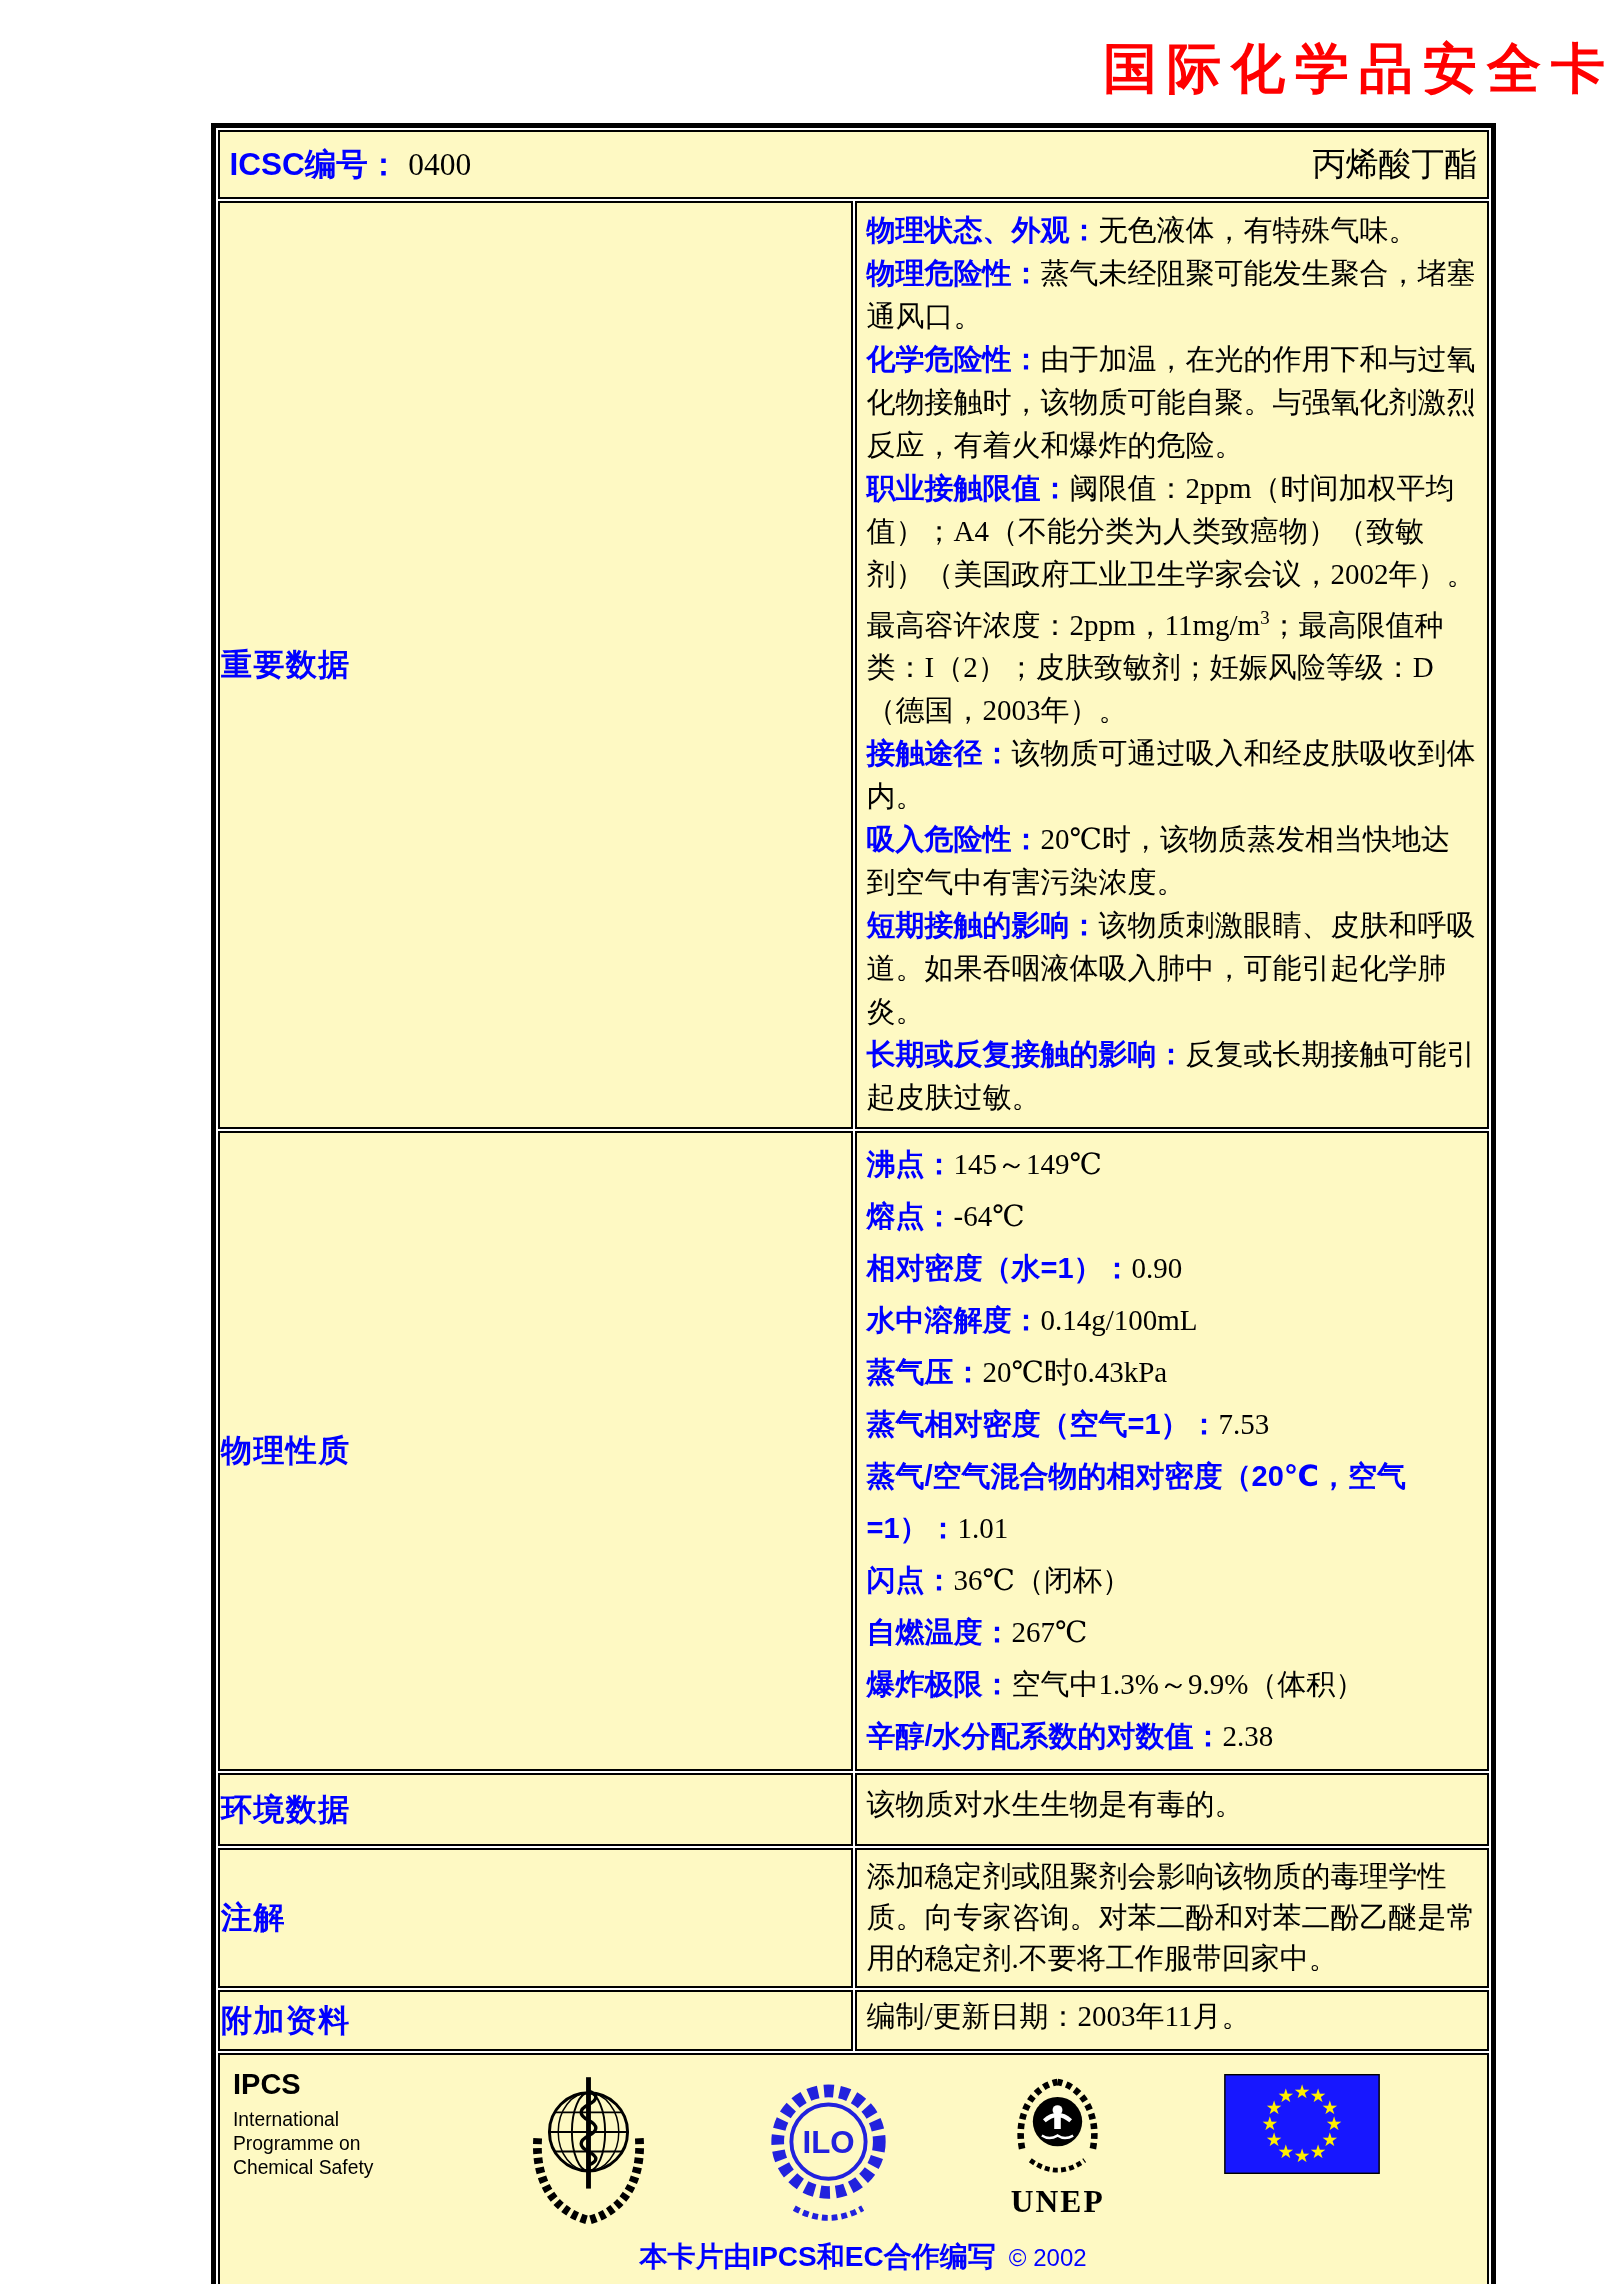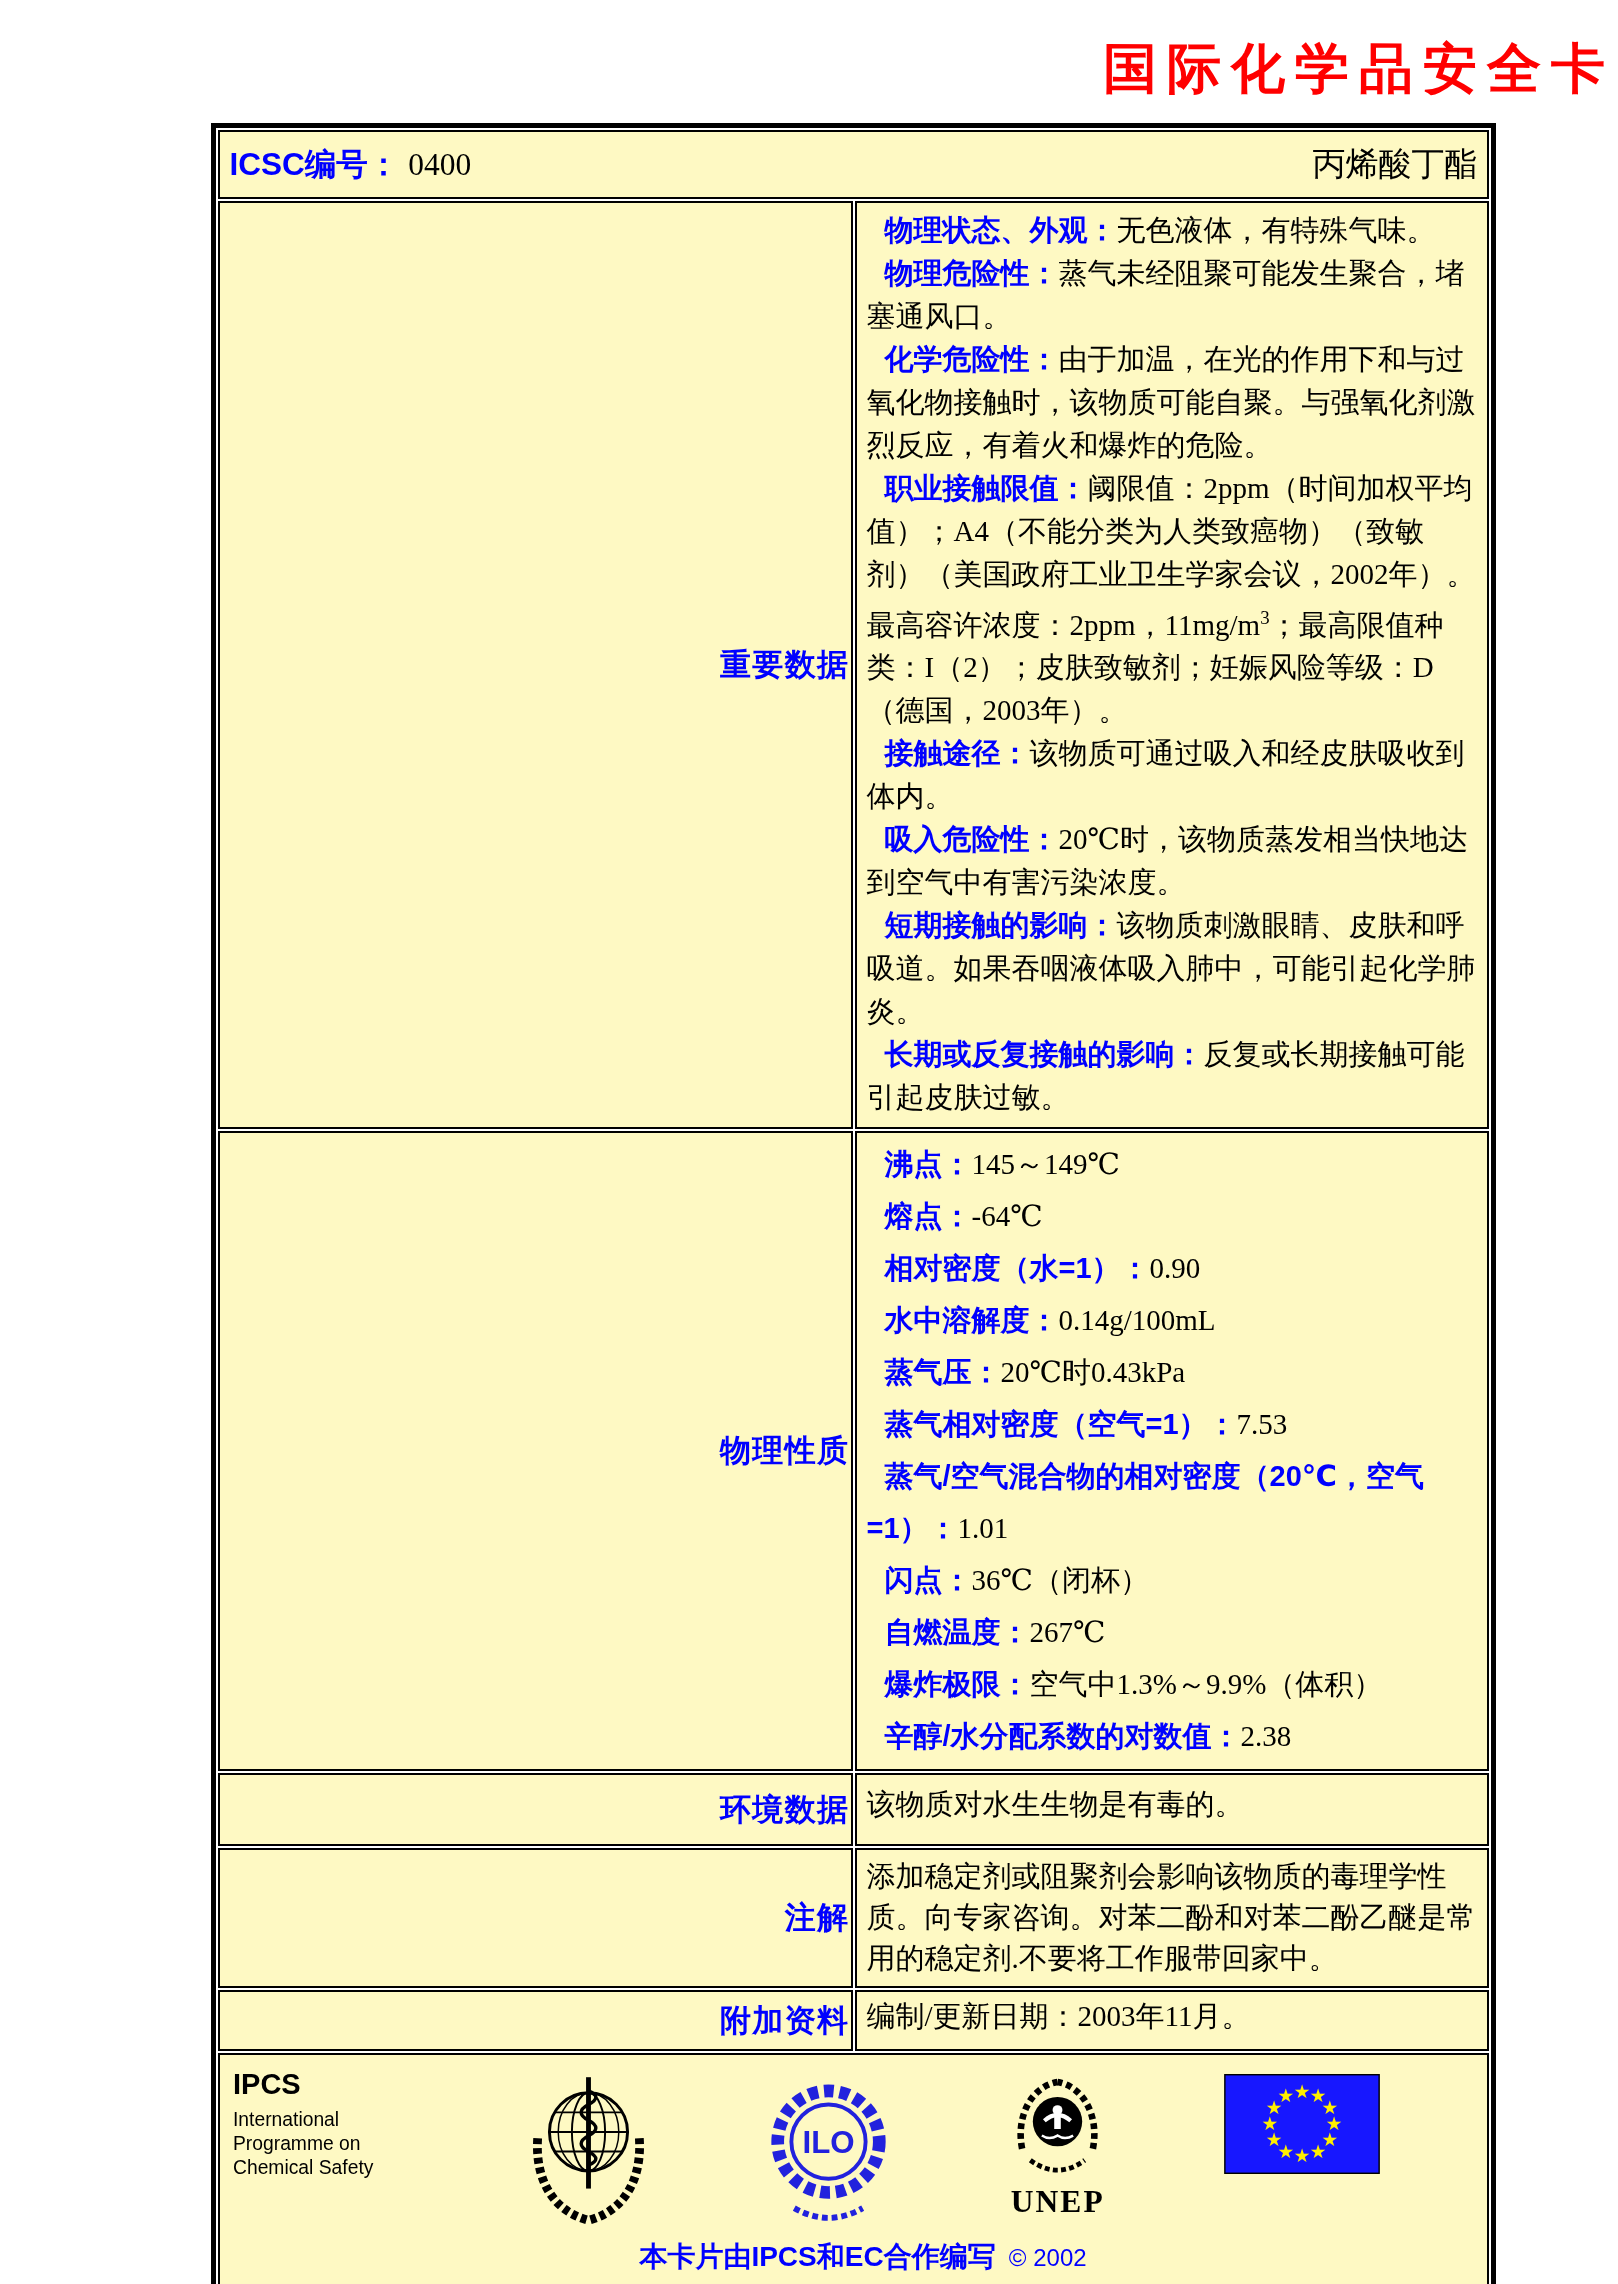--- a/index.html
+++ b/index.html
@@ -1,30 +1,30 @@
 <!DOCTYPE html>
 <html style="font-size:11.4px"><head>
 <meta charset="utf-8">
 <style>
   html,body{margin:0;padding:0;background:#ffffff;}
   body{width:1619px;height:2284px;position:relative;font-family:"Liberation Sans","DejaVu Sans",sans-serif;}
   .title{margin:33px 4px 17px 0;text-align:right;color:#FF0000;font-size:54px;font-weight:bold;letter-spacing:10px;font-family:"Liberation Sans","DejaVu Sans",sans-serif;}
   .card{width:1275px;margin-left:211px;border:5px solid #000;}
   table.icsc{width:100%;border-collapse:separate;border-spacing:2.9px;table-layout:fixed;}
   td.cell{border:2.1px solid #000;vertical-align:top;background:#fef9c3;}
-  td.label-cell{width:173px;text-align:right;vertical-align:middle;color:#0000FF;font-weight:bold;font-size:31px;letter-spacing:1.4px;}
+  td.label-cell{width:173px;text-align:left;vertical-align:middle;color:#0000FF;font-weight:bold;font-size:31px;letter-spacing:1.4px;}
   td.content-cell{padding:5.7px 11.4px 7.2px 10px;font-size:29px;color:#000;font-family:"Liberation Serif","DejaVu Serif",serif;}
   .header-flex{display:flex;justify-content:space-between;align-items:center;padding:0 8.6px;height:63px;font-size:31.5px;}
   .blue{color:#0000FF;font-weight:bold;font-family:"Liberation Sans","DejaVu Sans",sans-serif;}
   .black-val{color:#000;font-family:"Liberation Serif","DejaVu Serif",serif;}
   .chem-name{color:#000;font-family:"Liberation Serif","DejaVu Serif",serif;font-size:33px;}
   .tline{margin:0;}
   .imp .tline{line-height:43px;}
   .phys .tline{line-height:52px;}
-  .seg-label{color:#0000FF;font-weight:bold;font-family:"Liberation Sans","DejaVu Sans",sans-serif;margin-left:18px;}
+  .seg-label{color:#0000FF;font-weight:bold;font-family:"Liberation Sans","DejaVu Sans",sans-serif;}
   .seg-text{color:#000;font-family:"Liberation Serif","DejaVu Serif",serif;}
   sup.seg-sup{font-size:65%;vertical-align:super;color:#000;font-family:"Liberation Serif","DejaVu Serif",serif;}
   td.env-cell{height:56px;line-height:46px;}
   td.notes-cell{line-height:41px;}
   td.addl-cell{height:44px;line-height:37px;}
   .footer-cell{padding:8.6px 0 10px 0;}
   .footer-flex{display:flex;align-items:flex-start;justify-content:space-between;padding:4.3px 107px 0 13px;}
   .ipcs-block{width:179px;color:#000;}
   .ipcs-title{font-size:29px;font-weight:bold;margin-bottom:7.2px;}
   .ipcs-line{font-size:19.3px;line-height:24px;}

